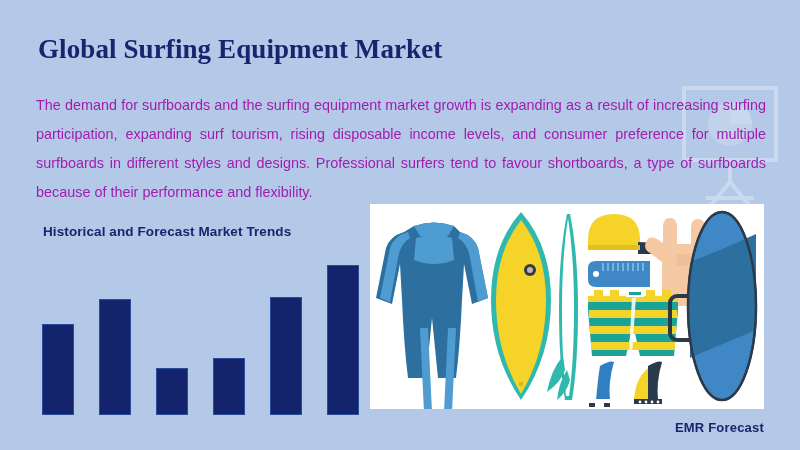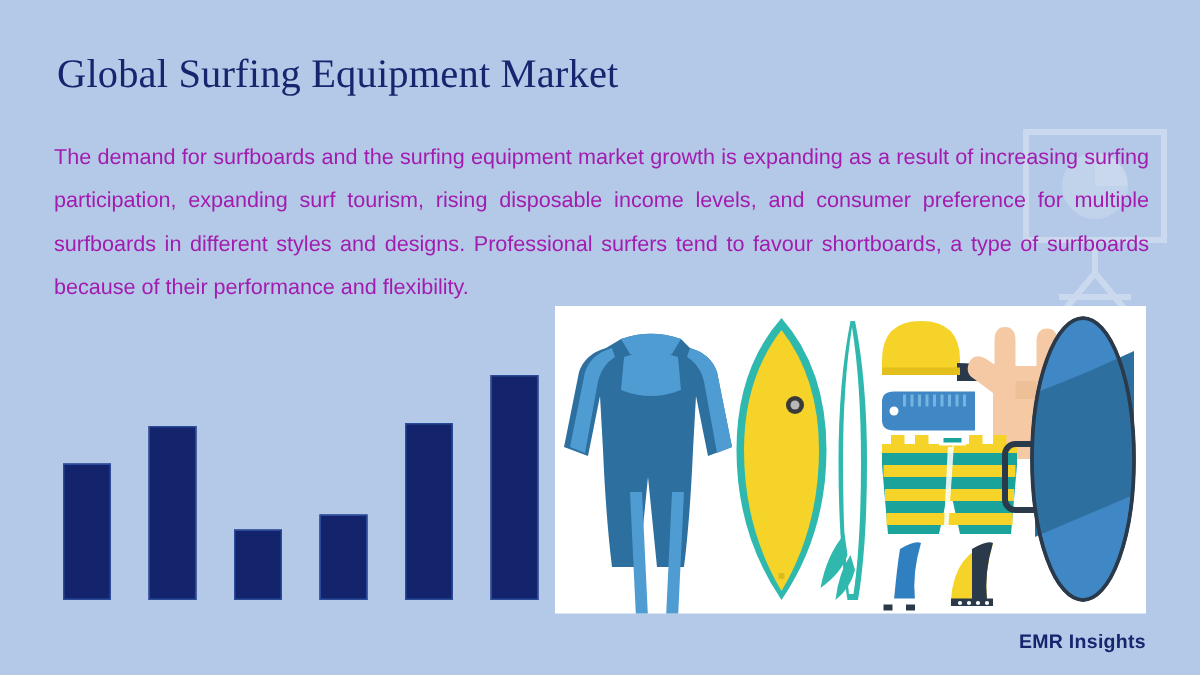--- a/index.html
+++ b/index.html
@@ -29,21 +29,21 @@
     position: absolute;
     right: 14px; top: 12px;
     width: 116px; height: 52px;
   }
 
   
   .page-title {
     position: absolute;
     left: 38px; top: 34px;
     font-family: "Liberation Serif", serif;
-    font-weight: normal;
+    font-weight: bold;
     font-size: 27px;
     letter-spacing: 0.1px;
     color: #16256e;
     white-space: nowrap;
   }
 
   
   .body-text {
     position: absolute;
     left: 36px; top: 91px;
@@ -122,20 +122,21 @@
       </g>
     </svg>
   </div>
 
 
   <div class="page-title">Global Surfing Equipment Market</div>
 
   <div class="body-text">The demand for surfboards and the surfing equipment market growth is expanding as a result of increasing surfing participation, expanding surf tourism, rising disposable income levels, and consumer preference for multiple surfboards in different styles and designs. Professional surfers tend to favour shortboards, a type of surfboards because of their performance and flexibility.</div>
 
   <div class="chart-block">
+    <div class="chart-title">Historical and Forecast Market Trends</div>
     <div class="chart-plot">
       <div class="bar" style="left: 4px; height: 91.3091px;"></div>
       <div class="bar" style="left: 61px; height: 116.345px;"></div>
       <div class="bar" style="left: 118px; height: 47.1273px;"></div>
       <div class="bar" style="left: 175px; height: 57.4364px;"></div>
       <div class="bar" style="left: 232px; height: 117.818px;"></div>
       <div class="bar" style="left: 289px; height: 150.218px;"></div>
     </div>
   </div>
 
@@ -251,14 +252,14 @@
           <ellipse cx="352" cy="102" rx="34" ry="94"></ellipse>
         </clipPath>
         <g clip-path="url(#boardclip)">
           <path d="M310 62 L400 26 L400 120 L310 158 Z" fill="#2d6f9e"></path>
         </g>
         <ellipse cx="352" cy="102" rx="34" ry="94" fill="none" stroke="#2b3a4a" stroke-width="2.5"></ellipse>
       </g>
     </svg>
   </div>
 
-  <div class="footer-note">EMR Insights</div>
+  <div class="footer-note">EMR Forecast</div>
 </div>
 
 </body></html>

